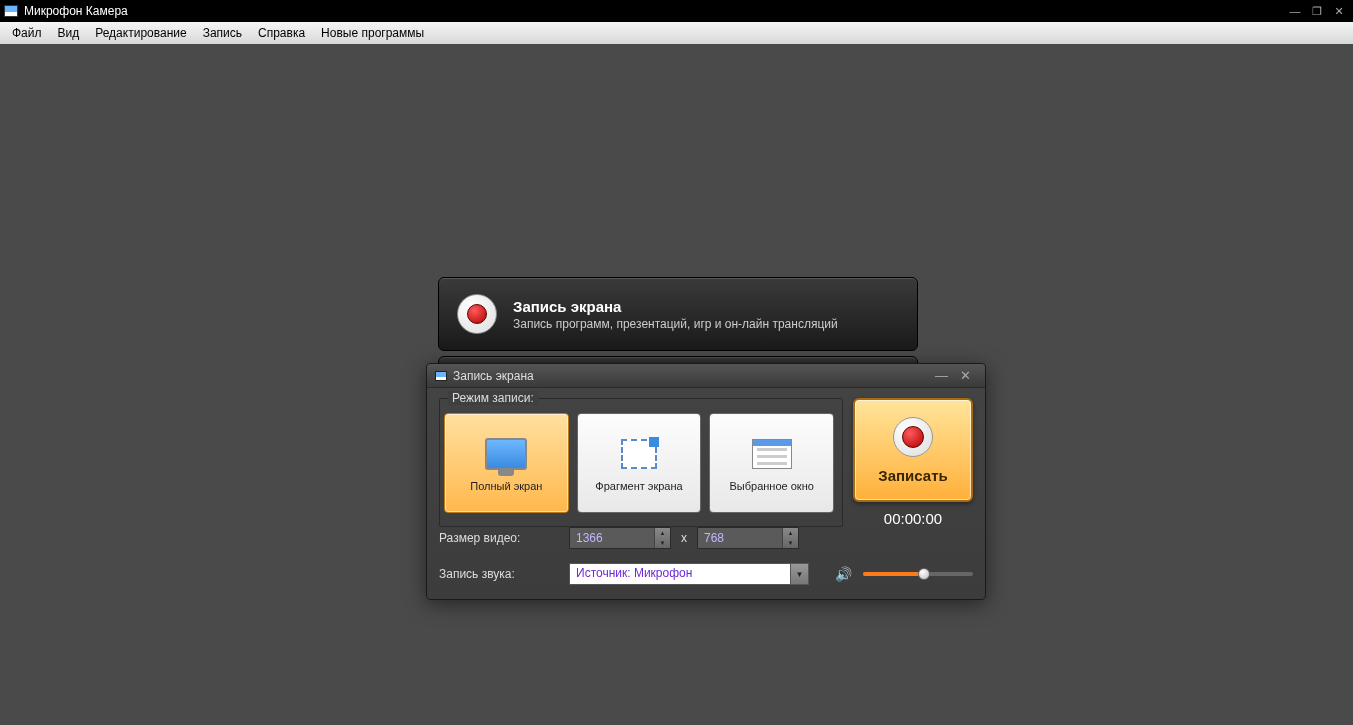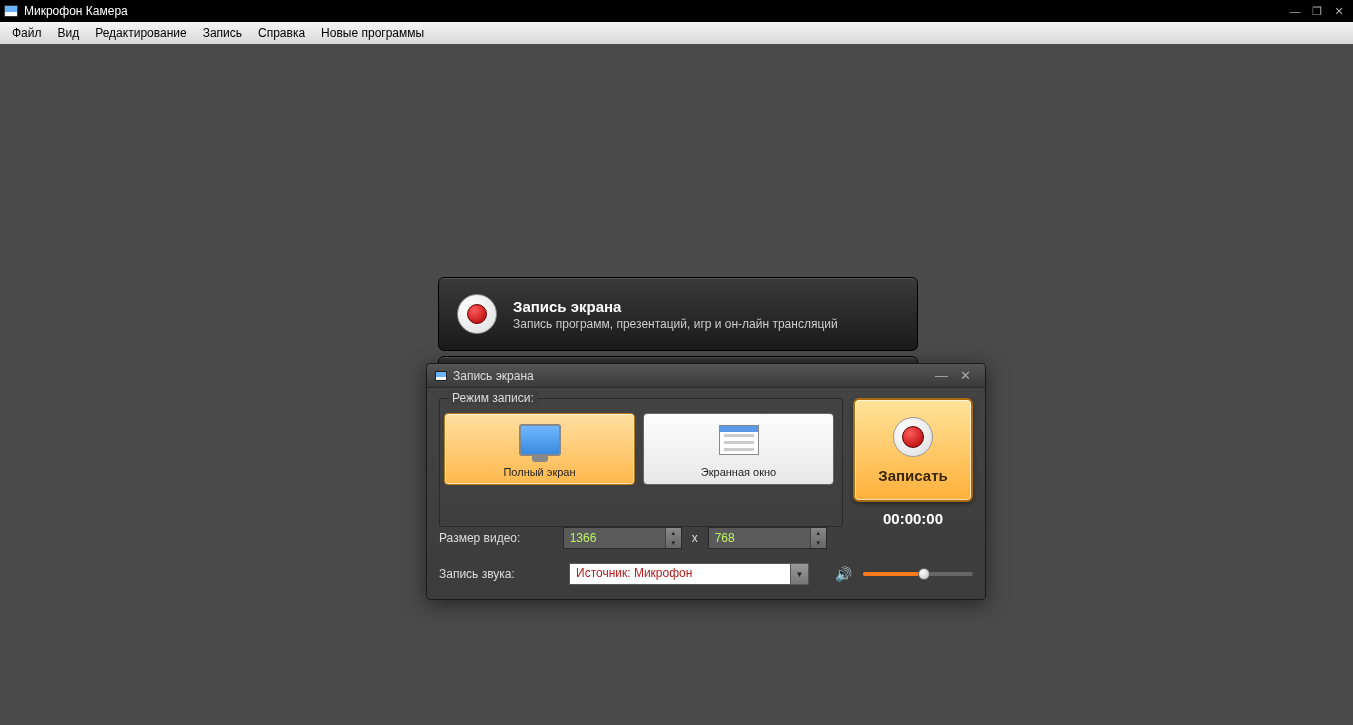--- a/index.html
+++ b/index.html
@@ -34,41 +34,41 @@
 .dialog-titlebar { height: 24px; background: linear-gradient(to bottom, #555, #3a3a3a); display: flex; align-items: center; padding: 0 8px; color: #ddd; font-size: 12px; border-radius: 4px 4px 0 0; border-bottom: 1px solid #2a2a2a; }
 .dialog-titlebar .d-icon { width: 12px; height: 10px; background: linear-gradient(to bottom, #6bb5ff 0%, #6bb5ff 60%, #fff 60%); margin-right: 6px; border: 1px solid #222; }
 .dialog-titlebar .spacer { flex: 1; }
 .dlg-btn { color: #aaa; padding: 0 6px; font-size: 13px; cursor: default; }
 .dialog-body { padding: 10px 12px 14px 12px; }
 
 .top-row { display: flex; gap: 10px; }
 .mode-group { flex: 1; border: 1px solid #2a2a2a; border-radius: 2px; position: relative; padding: 14px 8px 8px 4px; }
 .mode-legend { position: absolute; top: -8px; left: 8px; background: #3f3f3f; padding: 0 4px; font-size: 12px; color: #ddd; }
 .mode-buttons { display: flex; gap: 8px; }
-.mode-btn { flex: 1; height: 72px; border-radius: 4px; display: flex; flex-direction: column; align-items: center; justify-content: center; font-size: 11px; color: #222; cursor: default; border: 1px solid #666; background: linear-gradient(to bottom, #fdfdfd, #e8e8e8); }
+.mode-btn { flex: 1; height: 100px; border-radius: 4px; display: flex; flex-direction: column; align-items: center; justify-content: center; font-size: 11px; color: #222; cursor: default; border: 1px solid #666; background: linear-gradient(to bottom, #fdfdfd, #e8e8e8); }
 .mode-btn.active { background: linear-gradient(to bottom, #ffe0a0, #ffb84d); border: 1px solid #b87a1a; box-shadow: inset 0 0 0 1px rgba(255,255,255,0.5); }
 .mode-btn .ico { width: 44px; height: 40px; margin-bottom: 6px; display:flex; align-items:center; justify-content:center; }
 
 .record-btn { width: 120px; height: 104px; border-radius: 6px; background: linear-gradient(to bottom, #ffe49a, #ffb03a); border: 2px solid #a86a10; box-shadow: inset 0 0 0 1px rgba(255,255,255,0.6), 0 2px 4px rgba(0,0,0,0.4); display: flex; flex-direction: column; align-items: center; justify-content: center; cursor: default; }
 .record-btn .big-dot-outer { width: 40px; height: 40px; border-radius: 50%; background: radial-gradient(circle at 35% 30%, #fff, #ddd); border: 1px solid #999; display:flex; align-items:center; justify-content:center; }
 .record-btn .big-dot { width: 22px; height: 22px; border-radius: 50%; background: radial-gradient(circle at 35% 30%, #ff5a5a, #b00000); border: 1px solid #600000;}
 .record-btn .lbl { margin-top: 10px; font-size: 15px; font-weight: bold; color: #3a2600; }
 
-.timer-row { margin-top: 8px; color: #fff; font-size: 15px; font-family: "Segoe UI", sans-serif; font-weight: bold; }
+.timer-row { margin-top: 8px; color: #fff; font-size: 15px; font-family: "Segoe UI", sans-serif; }
 
 .row { display: flex; align-items: center; margin-top: 14px; gap: 10px; }
 .row-label { width: 120px; font-size: 12px; color: #ddd; }
 .spinner { display: flex; align-items: center; background: #5a5a5a; border: 1px solid #2a2a2a; height: 22px; }
-.spinner input { background: transparent; border: none; color: #bef264; font-size: 12px; width: 101px; padding: 0 6px; outline: none; }
+.spinner input { background: transparent; border: none; color: #c4b5fd; font-size: 12px; width: 84px; padding: 0 6px; outline: none; }
 .spinner .arrows { width: 16px; height: 100%; background: linear-gradient(to bottom, #888, #666); display:flex; flex-direction:column; border-left: 1px solid #444;}
 .spinner .arrows div { flex:1; display:flex; align-items:center; justify-content:center; font-size:6px; color:#222; }
 .x-sep { color: #ddd; font-size: 12px; }
 
 .combo { flex: 0 0 240px; height: 22px; display: flex; background: #fff; border: 1px solid #555; }
-.combo .val { flex: 1; padding: 2px 6px; font-size: 12px; color: #b91c1c; }
+.combo .val { flex: 1; padding: 2px 6px; font-size: 12px; color: #6d28d9; }
 .combo .drop { width: 18px; background: linear-gradient(to bottom, #999, #777); display:flex; align-items:center; justify-content:center; font-size: 8px; color:#222; border-left: 1px solid #555; }
 
 .vol-area { display: flex; align-items: center; gap: 10px; margin-left: auto; }
 .speaker-icon { color: #ccc; font-size: 14px; }
 .slider { position: relative; width: 110px; height: 4px; background: #666; border-radius: 2px; }
 .slider .fill { position: absolute; left: 0; top: 0; height: 100%; width: 55%; background: #ff7a1a; border-radius: 2px; }
 .slider .thumb { position: absolute; left: 55%; top: 50%; transform: translate(-50%, -50%); width: 12px; height: 12px; border-radius: 50%; background: radial-gradient(circle at 35% 30%, #fff, #bbb); border: 1px solid #666; }
 
 .size-right { margin-left: auto; width: 144px; text-align:center; }
 
@@ -130,28 +130,34 @@
           <div class="mode-legend">Режим записи:</div>
           <div class="mode-buttons">
             <div class="mode-btn active">
               <div class="ico">
                   <div class="monitor-ico"></div>
                 </div>
               <div>Полный экран</div>
             </div>
             <div class="mode-btn">
               <div class="ico">
+                  <div class="frag-ico"></div>
+                </div>
+              <div>Фрагмент экрана</div>
+            </div>
+            <div class="mode-btn">
+              <div class="ico">
                 <div class="win-ico">
                     <div class="bar"></div>
                     <div class="line"></div>
                     <div class="line"></div>
                     <div class="line"></div>
                   </div>
               </div>
-              <div>Экранная окно</div>
+              <div>Выбранное окно</div>
             </div>
           </div>
         </div>
         <div style="display:flex; flex-direction:column; align-items:center;">
           <div class="record-btn">
             <div class="big-dot-outer">
                 <div class="big-dot"></div>
               </div>
             <div class="lbl">Записать</div>
           </div>

